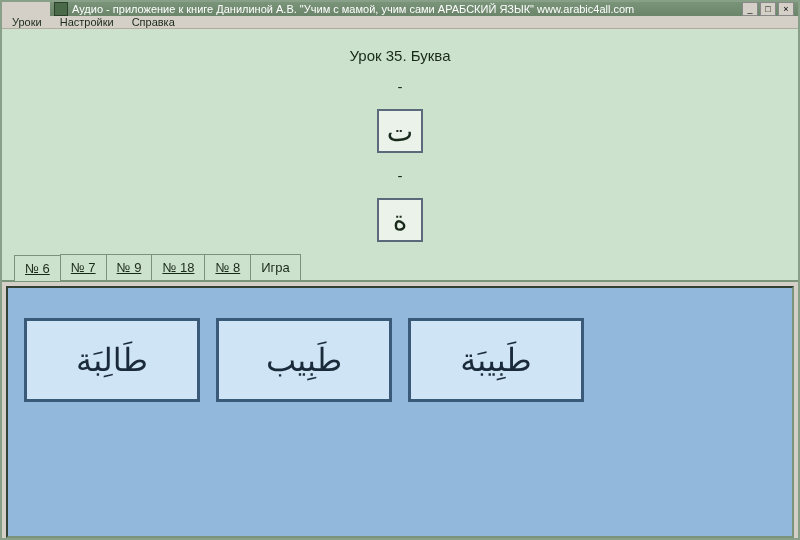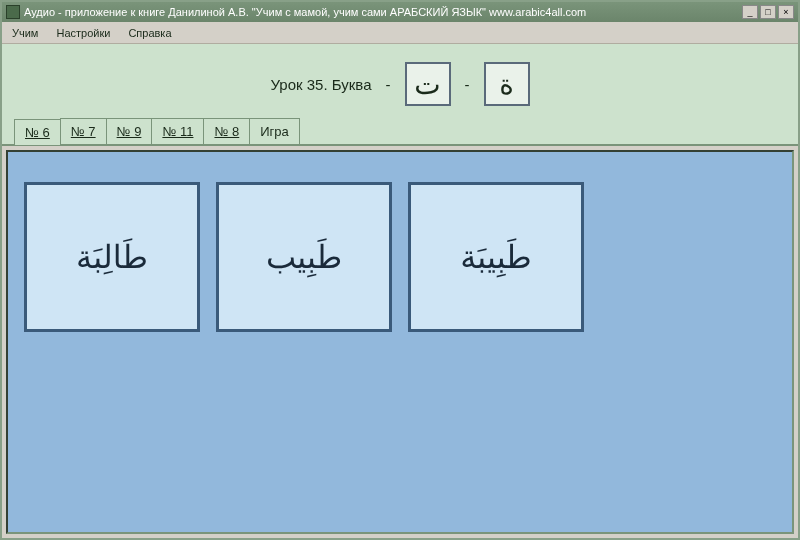--- a/index.html
+++ b/index.html
@@ -20,20 +20,21 @@
     background: #d4d0c8;
   }
   .titlebar {
     background: linear-gradient(#7a947a, #6b856b);
     color: #fff;
     height: 20px;
     display: flex;
     align-items: center;
     padding: 0 4px;
     font-size: 11px;
+    margin-left: 48px;
   }
   .titlebar .app-icon {
     width: 14px; height: 14px;
     background: #4a6a4a;
     margin-right: 4px;
     border: 1px solid #2a402a;
   }
   .titlebar .title { flex: 1; white-space: nowrap; overflow: hidden; }
   .win-controls { display: flex; gap: 2px; }
   .win-btn {
@@ -61,20 +62,21 @@
   .lesson-header {
     background: #cde2cd;
     padding: 18px 0 12px 0;
     text-align: center;
     display: flex;
     align-items: center;
     justify-content: center;
     gap: 14px;
     font-size: 15px;
     color: #1a2a1a;
+    flex-direction: column;
   }
   .letter-box {
     width: 46px; height: 44px;
     background: #eaf2ea;
     border: 2px solid #5a6a7a;
     display: flex;
     align-items: center;
     justify-content: center;
     font-size: 28px;
     font-family: "Traditional Arabic", "Arial", serif;
@@ -140,38 +142,38 @@
     <div class="app-icon"></div>
     <div class="title">Аудио - приложение к книге   Данилиной А.В.  "Учим с мамой, учим сами АРАБСКИЙ ЯЗЫК"      www.arabic4all.com</div>
     <div class="win-controls">
       <div class="win-btn">_</div>
       <div class="win-btn">□</div>
       <div class="win-btn">×</div>
     </div>
   </div>
 
   <div class="menubar">
-    <span>Учим</span>
+    <span>Уроки</span>
     <span>Настройки</span>
     <span>Справка</span>
   </div>
 
   <div class="lesson-header">
     <span>Урок 35.  Буква</span>
     <span>-</span>
     <div class="letter-box">ت</div>
     <span>-</span>
     <div class="letter-box">ة</div>
   </div>
 
   <div class="tabs-row">
     <div class="tab active">№ 6</div>
     <div class="tab">№ 7</div>
     <div class="tab">№ 9</div>
-    <div class="tab">№ 11</div>
+    <div class="tab">№ 18</div>
     <div class="tab">№ 8</div>
     <div class="tab no-underline">Игра</div>
   </div>
 
   <div class="content-area">
     <div class="card-grid">
       <div class="card">طَالِبَة</div>
       <div class="card">طَبِيب</div>
       <div class="card">طَبِيبَة</div>
     </div>

